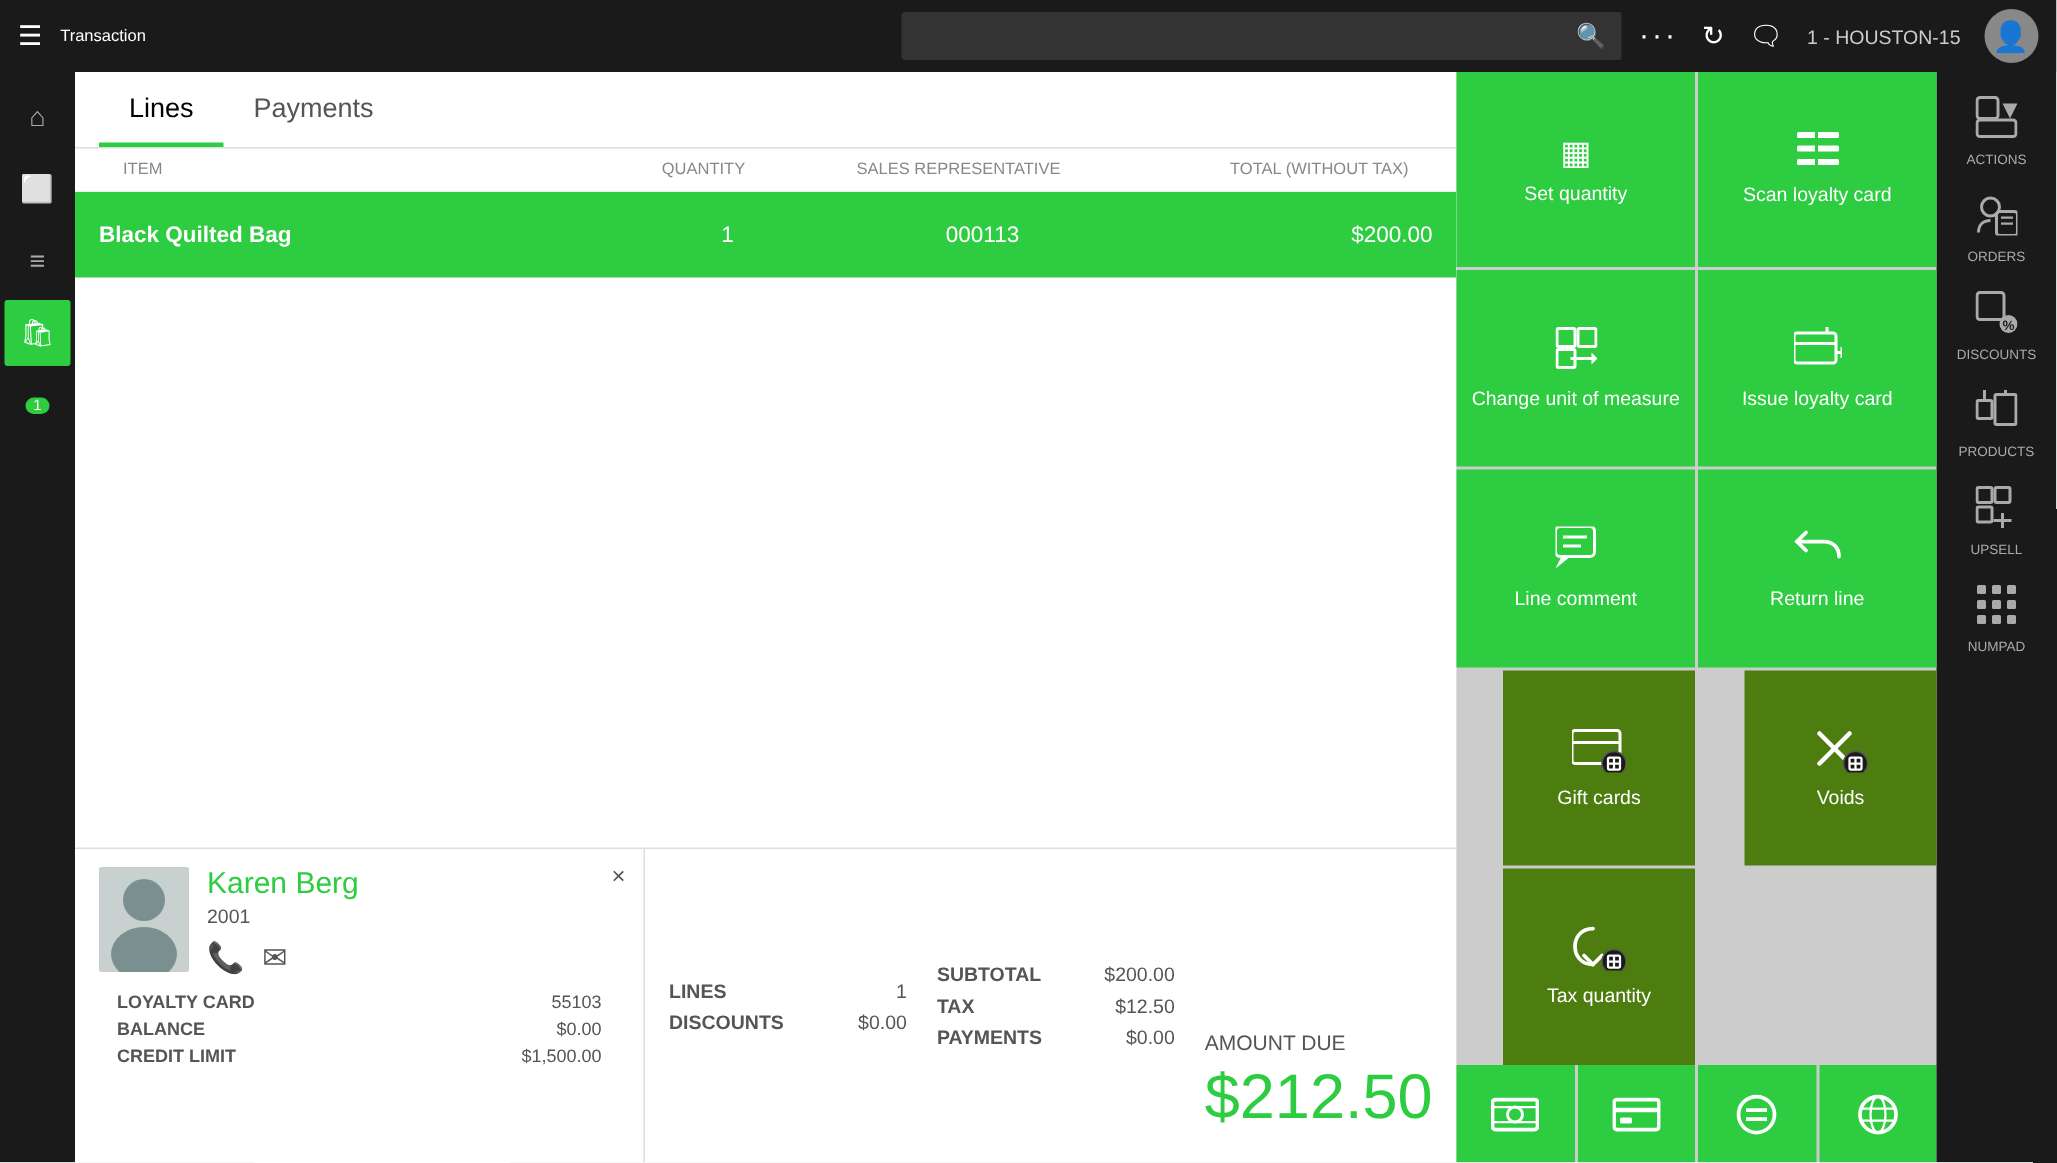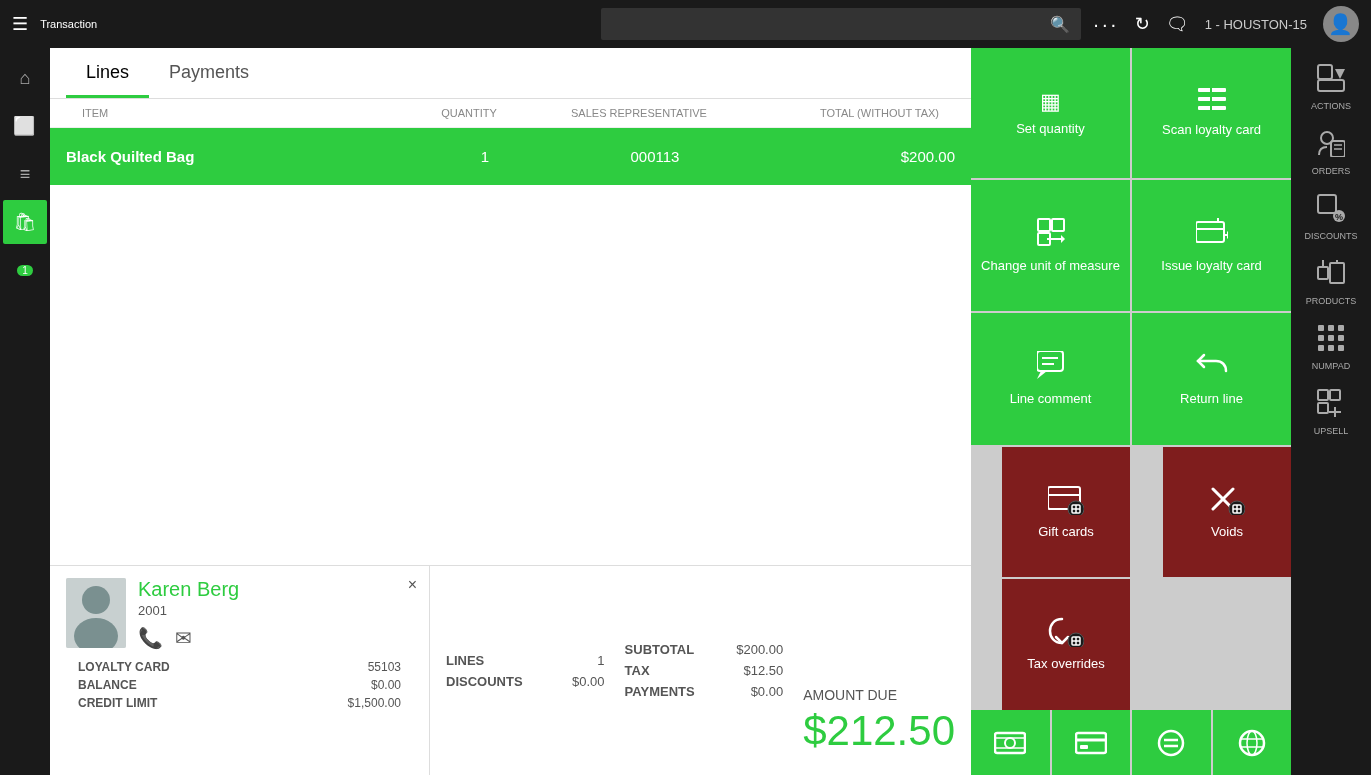--- a/index.html
+++ b/index.html
@@ -232,21 +232,21 @@
       justify-content: center;
       cursor: pointer;
       padding: 12px 8px;
       font-size: 14px;
       font-weight: 500;
       min-height: 78px;
       gap: 6px;
       position: relative;
     }
     .action-tile.green { background: #2ecc40; color: #fff; }
-    .action-tile.dark { background: #7f1d1d; color: #fff; margin-left: 31px; }
+    .action-tile.dark { background: #4d7c0f; color: #fff; margin-left: 31px; }
     .action-tile .tile-icon { font-size: 22px; }
     .action-tile .tile-label { font-size: 13px; text-align: center; line-height: 1.2; }
 
     
     .bottom-action-bar {
       display: grid;
       grid-template-columns: repeat(4, 1fr);
       height: 65px;
       gap: 2px;
       background: #ccc;
@@ -536,21 +536,21 @@
         <div class="compound-icon">
           <svg width="36" height="30" viewBox="0 0 36 30">
             <path d="M14 2 C6 2 2 8 2 14 C2 20 6 26 14 26" stroke="white" stroke-width="2.5" fill="none" stroke-linecap="round"></path>
             <path d="M14 26 L8 20 M14 26 L20 20" stroke="white" stroke-width="2.5" stroke-linecap="round"></path>
             <circle cx="28" cy="24" r="8" fill="#1a1a1a" stroke="#555" stroke-width="1"></circle>
             <rect x="24" y="20" width="8" height="8" rx="1" fill="none" stroke="white" stroke-width="1.5"></rect>
             <line x1="28" y1="20" x2="28" y2="28" stroke="white" stroke-width="1.5"></line>
             <line x1="24" y1="24" x2="32" y2="24" stroke="white" stroke-width="1.5"></line>
           </svg>
         </div>
-        <span class="tile-label">Tax overrides</span>
+        <span class="tile-label">Tax quantity</span>
       </div>
 
     </div>
 
     <div class="bottom-action-bar">
       <div class="bottom-tile">
         <svg width="32" height="28" viewBox="0 0 32 28">
           <rect x="1" y="4" width="30" height="20" rx="2" fill="none" stroke="white" stroke-width="2.5"></rect>
           <circle cx="16" cy="14" r="5" fill="none" stroke="white" stroke-width="2"></circle>
           <line x1="1" y1="9" x2="31" y2="9" stroke="white" stroke-width="1.5"></line>
@@ -622,47 +622,47 @@
     <div class="rs-item">
       <span class="rs-icon">
         <svg width="28" height="28" viewBox="0 0 28 28">
           <rect x="1" y="8" width="10" height="12" rx="1" fill="none" stroke="#aaa" stroke-width="2"></rect>
           <rect x="13" y="4" width="14" height="20" rx="1" fill="none" stroke="#aaa" stroke-width="2"></rect>
           <line x1="6" y1="1" x2="6" y2="8" stroke="#aaa" stroke-width="2"></line>
           <line x1="20" y1="1" x2="20" y2="4" stroke="#aaa" stroke-width="2"></line>
         </svg>
       </span>
       <span>PRODUCTS</span>
+    </div>
+
+    <div class="rs-item">
+      <span class="rs-icon">
+        <svg width="28" height="28" viewBox="0 0 28 28">
+          <rect x="1" y="1" width="10" height="10" rx="1" fill="none" stroke="#aaa" stroke-width="2"></rect>
+          <rect x="13" y="1" width="10" height="10" rx="1" fill="none" stroke="#aaa" stroke-width="2"></rect>
+          <rect x="1" y="14" width="10" height="10" rx="1" fill="none" stroke="#aaa" stroke-width="2"></rect>
+          <line x1="18" y1="18" x2="18" y2="28" stroke="#aaa" stroke-width="2"></line>
+          <line x1="12" y1="23" x2="24" y2="23" stroke="#aaa" stroke-width="2"></line>
+        </svg>
+      </span>
+      <span>UPSELL</span>
     </div>
 
     <div class="rs-item">
       <span class="rs-icon">
         <svg width="28" height="28" viewBox="0 0 28 28">
           <rect x="1" y="1" width="6" height="6" rx="1" fill="#aaa"></rect>
           <rect x="11" y="1" width="6" height="6" rx="1" fill="#aaa"></rect>
           <rect x="21" y="1" width="6" height="6" rx="1" fill="#aaa"></rect>
           <rect x="1" y="11" width="6" height="6" rx="1" fill="#aaa"></rect>
           <rect x="11" y="11" width="6" height="6" rx="1" fill="#aaa"></rect>
           <rect x="21" y="11" width="6" height="6" rx="1" fill="#aaa"></rect>
           <rect x="1" y="21" width="6" height="6" rx="1" fill="#aaa"></rect>
           <rect x="11" y="21" width="6" height="6" rx="1" fill="#aaa"></rect>
           <rect x="21" y="21" width="6" height="6" rx="1" fill="#aaa"></rect>
         </svg>
       </span>
       <span>NUMPAD</span>
     </div>
 
-    <div class="rs-item">
-      <span class="rs-icon">
-        <svg width="28" height="28" viewBox="0 0 28 28">
-          <rect x="1" y="1" width="10" height="10" rx="1" fill="none" stroke="#aaa" stroke-width="2"></rect>
-          <rect x="13" y="1" width="10" height="10" rx="1" fill="none" stroke="#aaa" stroke-width="2"></rect>
-          <rect x="1" y="14" width="10" height="10" rx="1" fill="none" stroke="#aaa" stroke-width="2"></rect>
-          <line x1="18" y1="18" x2="18" y2="28" stroke="#aaa" stroke-width="2"></line>
-          <line x1="12" y1="23" x2="24" y2="23" stroke="#aaa" stroke-width="2"></line>
-        </svg>
-      </span>
-      <span>UPSELL</span>
-    </div>
-
   </div>
 
 </div>
 
 </body></html>

